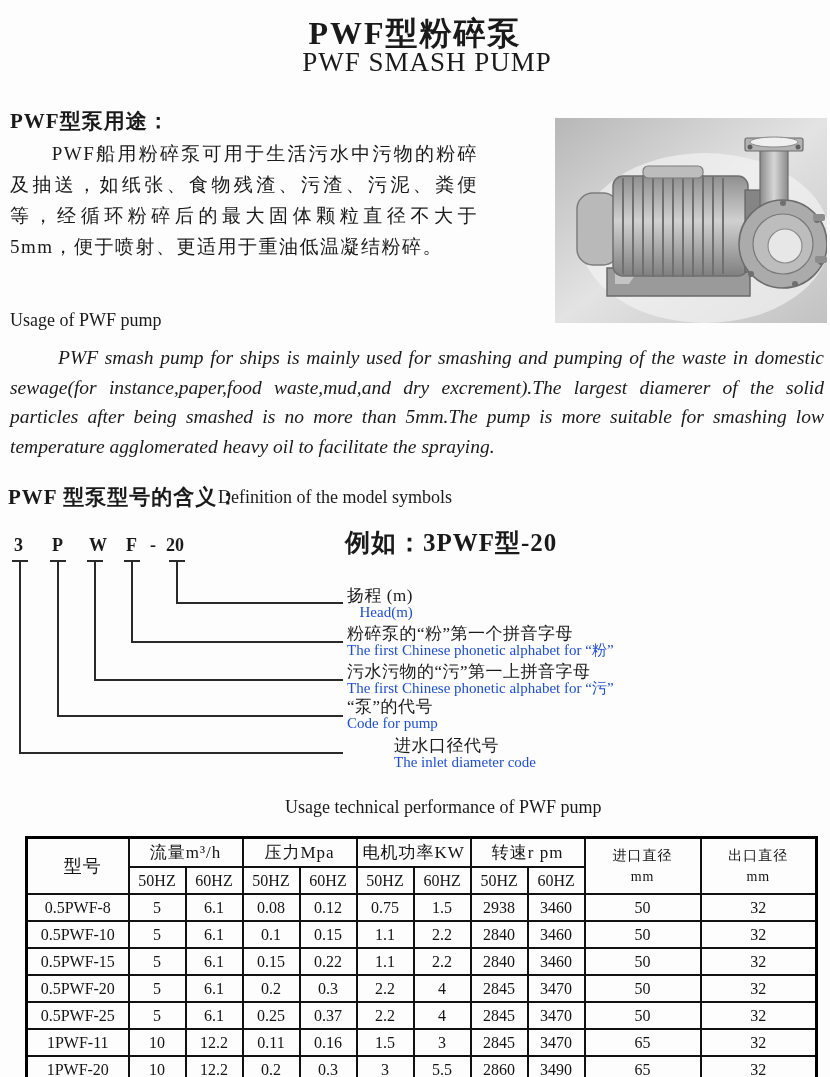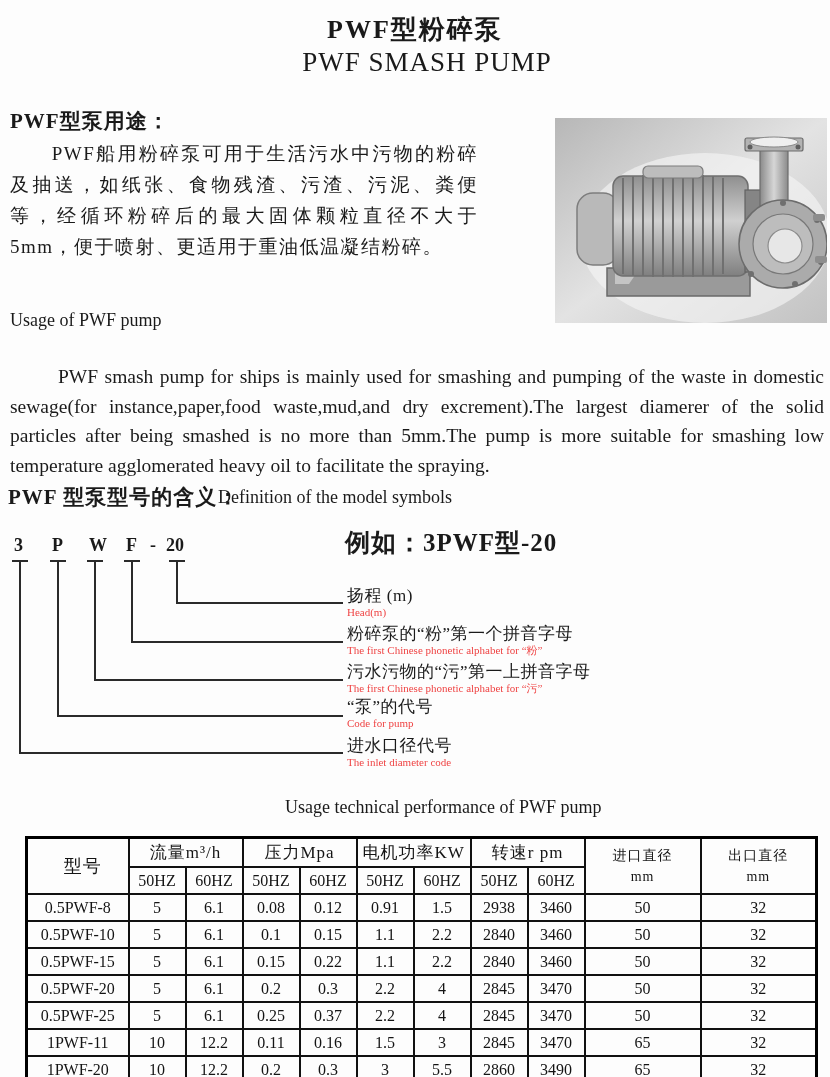--- a/index.html
+++ b/index.html
@@ -2,35 +2,35 @@
 <html><head>
 <meta charset="utf-8">
 <style>
   html,body{margin:0;padding:0;background:#e9e9e9;}
   .page{
     position:relative;width:830px;height:1077px;margin:0 auto;
     background:#fdfdfd;color:#1a1a1a;overflow:hidden;
     font-family:"Liberation Serif","DejaVu Serif",serif;
   }
   .abs{position:absolute;}
-  .title{top:12px;left:0;width:100%;text-align:center;font-size:26px;font-weight:600;letter-spacing:2px;}
+  .title{top:12px;left:0;width:100%;text-align:center;font-size:32px;font-weight:600;letter-spacing:2px;}
   .subtitle{top:47px;left:12px;width:100%;text-align:center;font-size:27px;font-weight:500;letter-spacing:1px;}
   .h-zh{font-size:21px;font-weight:700;letter-spacing:1px;}
   .h-en{font-size:18px;font-weight:500;}
   .usage-zh{left:10px;top:138px;width:468px;font-size:19px;line-height:31px;text-indent:2.2em;letter-spacing:1.5px;text-align:justify;}
   .usage-en-h{left:10px;top:310px;font-size:18px;}
-  .usage-en{left:10px;top:362px;width:814px;font-size:19.5px;line-height:29.5px;text-indent:48px;text-align:justify;}
+  .usage-en{left:10px;top:343px;width:814px;font-size:19.5px;line-height:29.5px;text-indent:48px;text-align:justify;font-style:italic;}
   .photo{left:555px;top:118px;width:272px;height:205px;}
   .diagram{left:0;top:525px;width:830px;height:258px;}
   .dsym{position:absolute;top:10px;font-size:18px;font-weight:600;}
   .dexample{position:absolute;left:345px;top:1px;font-size:25px;font-weight:700;letter-spacing:1px;}
   .dlines{position:absolute;left:0;top:33px;}
   .dlabel{position:absolute;left:347px;white-space:nowrap;}
   .dlabel .zh{display:block;font-size:17px;line-height:19px;letter-spacing:0.5px;}
-  .dlabel .en{display:block;font-size:11px;line-height:15px;color:#ef4444;}
+  .dlabel .en{display:block;font-size:15px;line-height:15px;color:#1d4ed8;text-align:right;}
   .perf-table{
     position:absolute;left:25px;top:836px;width:790px;
     border-collapse:collapse;table-layout:fixed;
     font-family:"Liberation Serif","DejaVu Serif",serif;
   }
   .perf-table th,.perf-table td{
     border:2px solid #111;text-align:center;vertical-align:middle;
     padding:0;font-weight:normal;color:#141414;
   }
   .perf-table{border:3px solid #000;}
@@ -158,21 +158,21 @@
       <span class="en">The first Chinese phonetic alphabet for “粉”</span>
     </div>
     <div class="dlabel" style="top:137px;">
       <span class="zh">污水污物的“污”第一上拼音字母</span>
       <span class="en">The first Chinese phonetic alphabet for “污”</span>
     </div>
     <div class="dlabel" style="top:172px;">
       <span class="zh">“泵”的代号</span>
       <span class="en">Code for pump</span>
     </div>
-    <div class="dlabel" style="top:211px;">
+    <div class="dlabel" style="top:211px;margin-left:47px;">
       <span class="zh">进水口径代号</span>
       <span class="en">The inlet diameter code</span>
     </div>
   </div>
 
   <div class="abs h-en" style="left:285px;top:797px;">Usage technical performance of PWF pump</div>
 
   <table class="perf-table">
     <colgroup>
       <col style="width:102px;">
@@ -214,21 +214,21 @@
         <th class="hz">60HZ</th>
       </tr>
     </thead>
     <tbody id="perf-body">
         <tr>
           <td class="mdl">0.5PWF-8</td>
           <td>5</td>
           <td>6.1</td>
           <td>0.08</td>
           <td>0.12</td>
-          <td>0.91</td>
+          <td>0.75</td>
           <td>1.5</td>
           <td>2938</td>
           <td>3460</td>
           <td>50</td>
           <td>32</td>
         </tr>
         <tr>
           <td class="mdl">0.5PWF-10</td>
           <td>5</td>
           <td>6.1</td>

